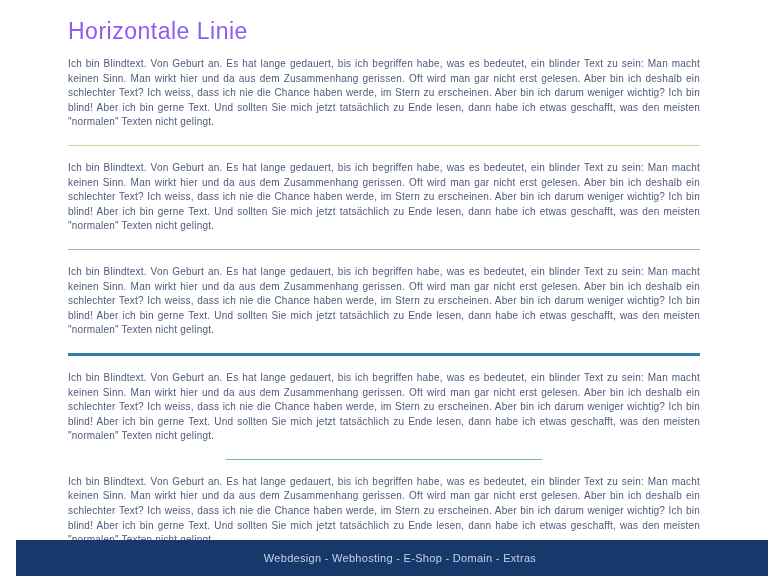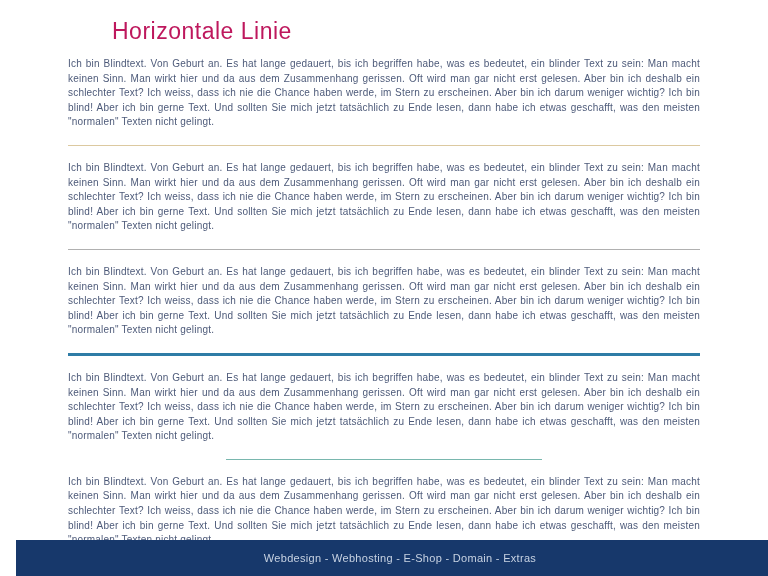--- a/index.html
+++ b/index.html
@@ -51,21 +51,21 @@
   .footer-text {
     font-size: 11px;
     letter-spacing: 0.3px;
   }
 </style>
 </head>
 <body>
 
 <div class="content">
 
-  <h1 class="page-title" style="color: #be185d; margin-left: 44px;">Horizontale Linie</h1>
+  <h1 class="page-title" style="color: #8b5cf6;">Horizontale Linie</h1>
 
   <p class="blindtext" style="color: rgb(77, 90, 121);">Ich bin Blindtext. Von Geburt an. Es hat lange gedauert, bis ich begriffen habe, was es bedeutet, ein blinder Text zu sein: Man macht keinen Sinn. Man wirkt hier und da aus dem Zusammenhang gerissen. Oft wird man gar nicht erst gelesen. Aber bin ich deshalb ein schlechter Text? Ich weiss, dass ich nie die Chance haben werde, im Stern zu erscheinen. Aber bin ich darum weniger wichtig? Ich bin blind! Aber ich bin gerne Text. Und sollten Sie mich jetzt tatsächlich zu Ende lesen, dann habe ich etwas geschafft, was den meisten "normalen" Texten nicht gelingt.</p>
 
   <div class="hrule" style="border-top: 1px solid rgb(220, 201, 160); width: 100%;"></div>
 
   <p class="blindtext" style="color: rgb(77, 90, 121);">Ich bin Blindtext. Von Geburt an. Es hat lange gedauert, bis ich begriffen habe, was es bedeutet, ein blinder Text zu sein: Man macht keinen Sinn. Man wirkt hier und da aus dem Zusammenhang gerissen. Oft wird man gar nicht erst gelesen. Aber bin ich deshalb ein schlechter Text? Ich weiss, dass ich nie die Chance haben werde, im Stern zu erscheinen. Aber bin ich darum weniger wichtig? Ich bin blind! Aber ich bin gerne Text. Und sollten Sie mich jetzt tatsächlich zu Ende lesen, dann habe ich etwas geschafft, was den meisten "normalen" Texten nicht gelingt.</p>
 
   <div class="hrule" style="border-top: 1px solid rgb(176, 176, 176); width: 100%;"></div>
 
   <p class="blindtext" style="color: rgb(77, 90, 121);">Ich bin Blindtext. Von Geburt an. Es hat lange gedauert, bis ich begriffen habe, was es bedeutet, ein blinder Text zu sein: Man macht keinen Sinn. Man wirkt hier und da aus dem Zusammenhang gerissen. Oft wird man gar nicht erst gelesen. Aber bin ich deshalb ein schlechter Text? Ich weiss, dass ich nie die Chance haben werde, im Stern zu erscheinen. Aber bin ich darum weniger wichtig? Ich bin blind! Aber ich bin gerne Text. Und sollten Sie mich jetzt tatsächlich zu Ende lesen, dann habe ich etwas geschafft, was den meisten "normalen" Texten nicht gelingt.</p>

